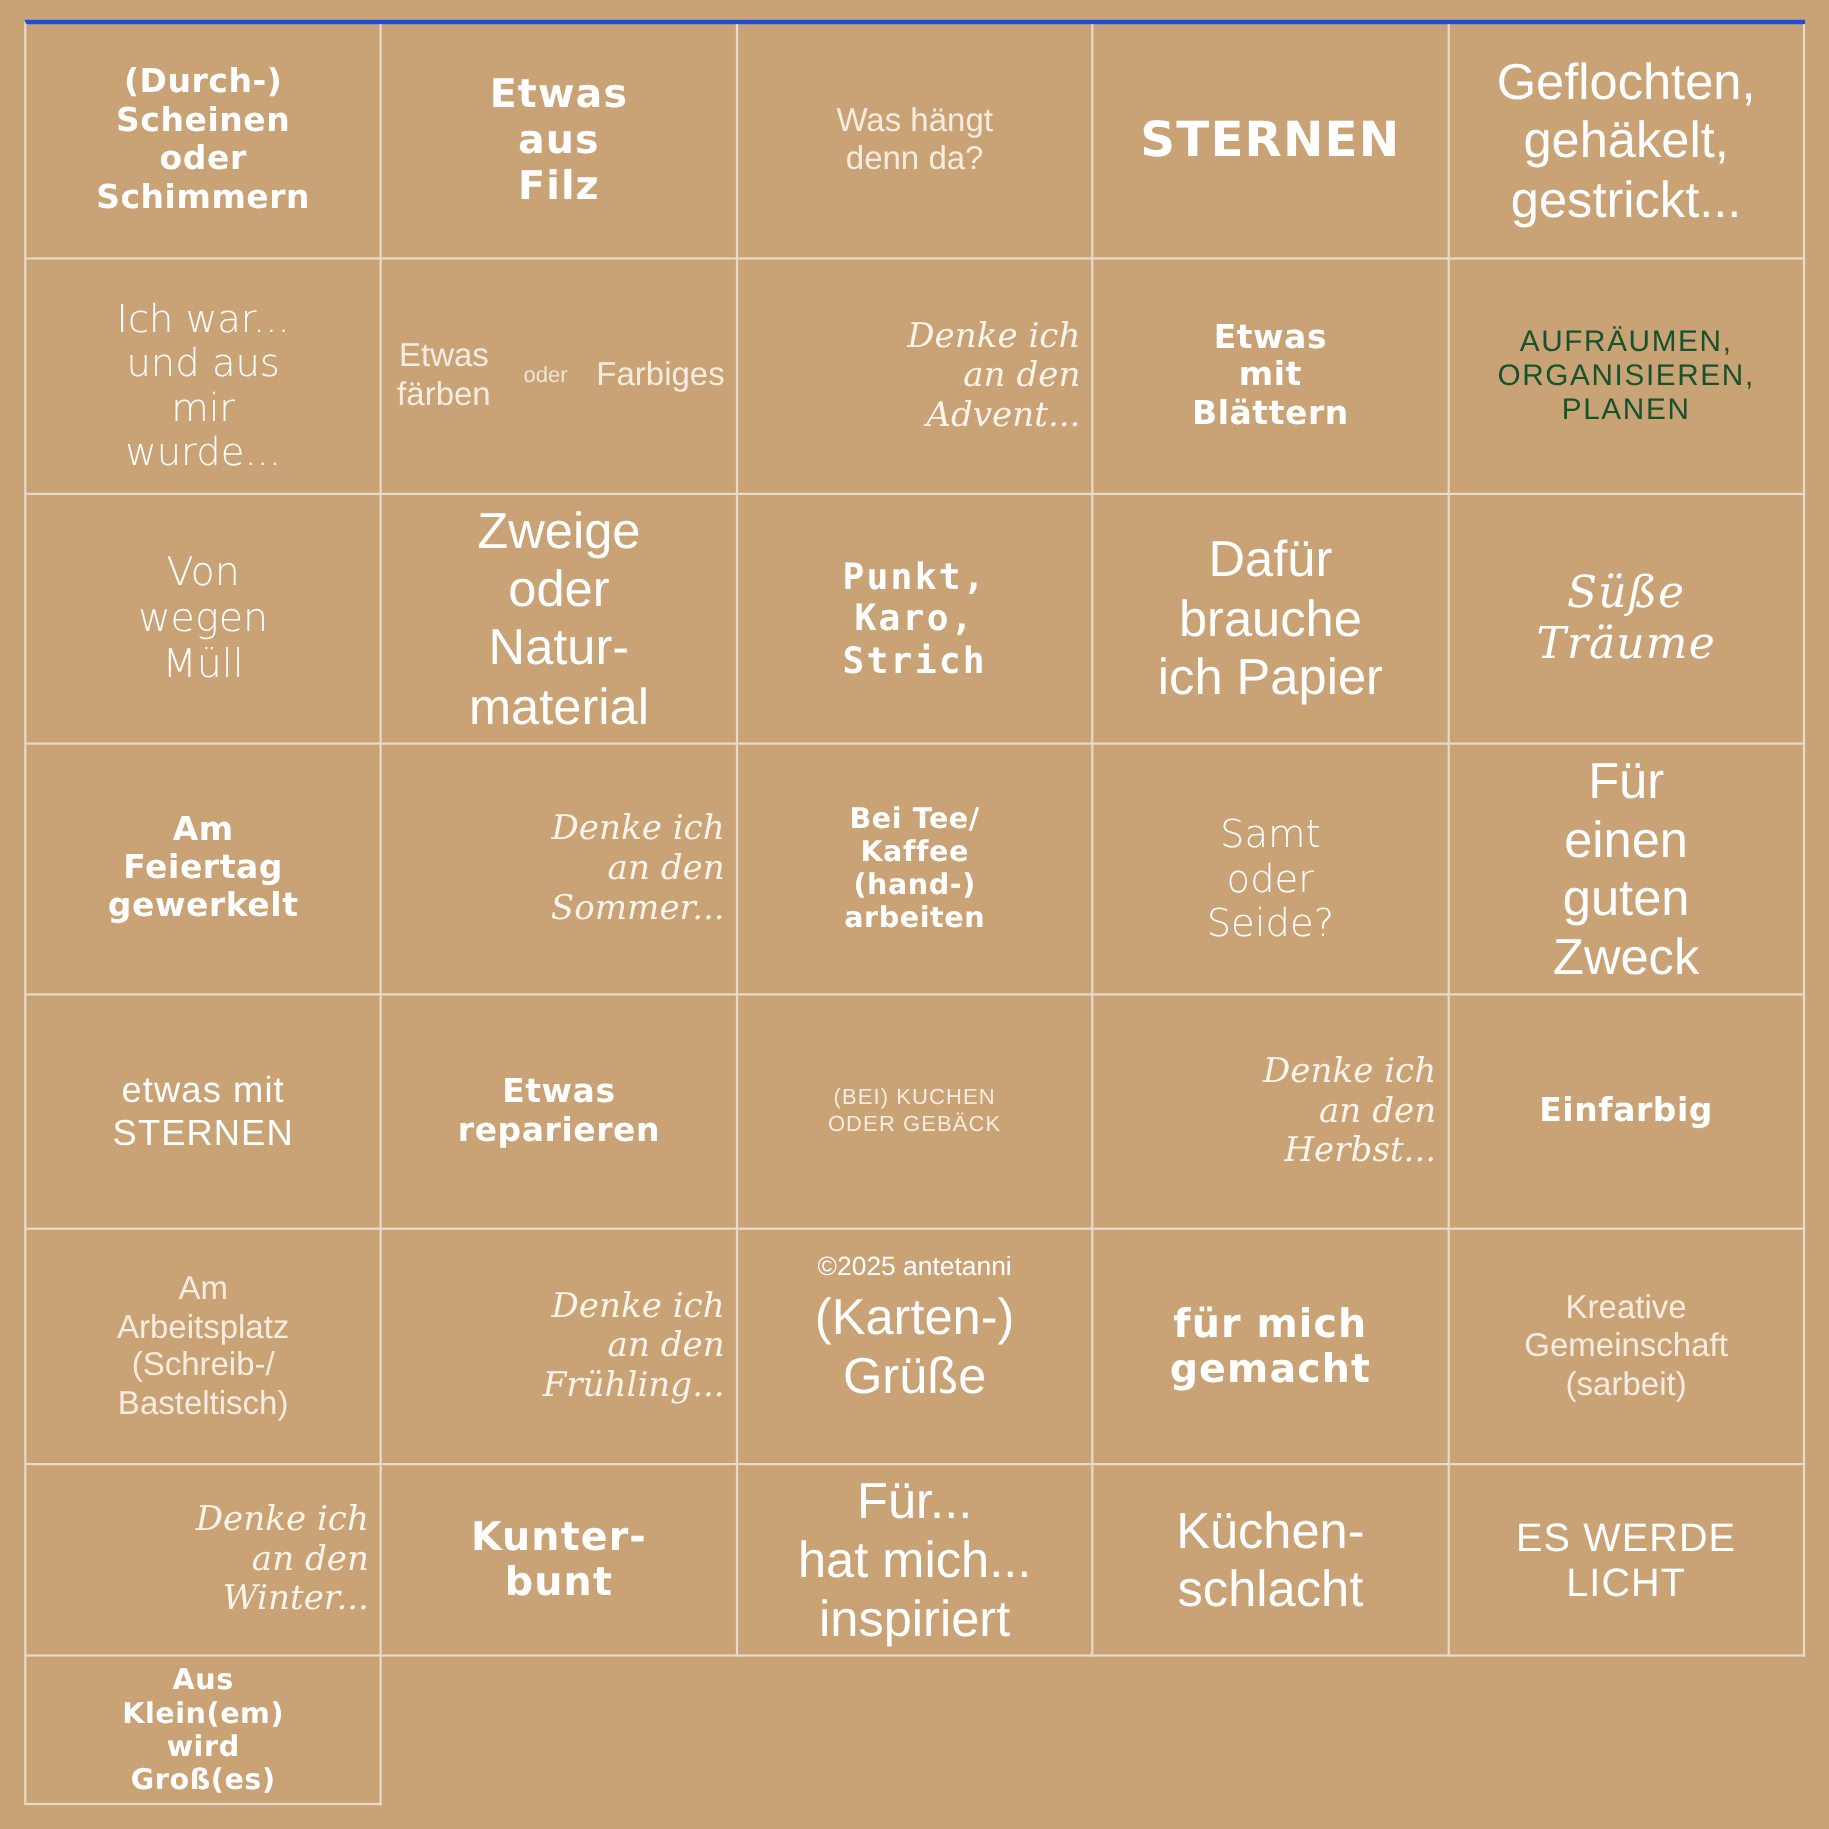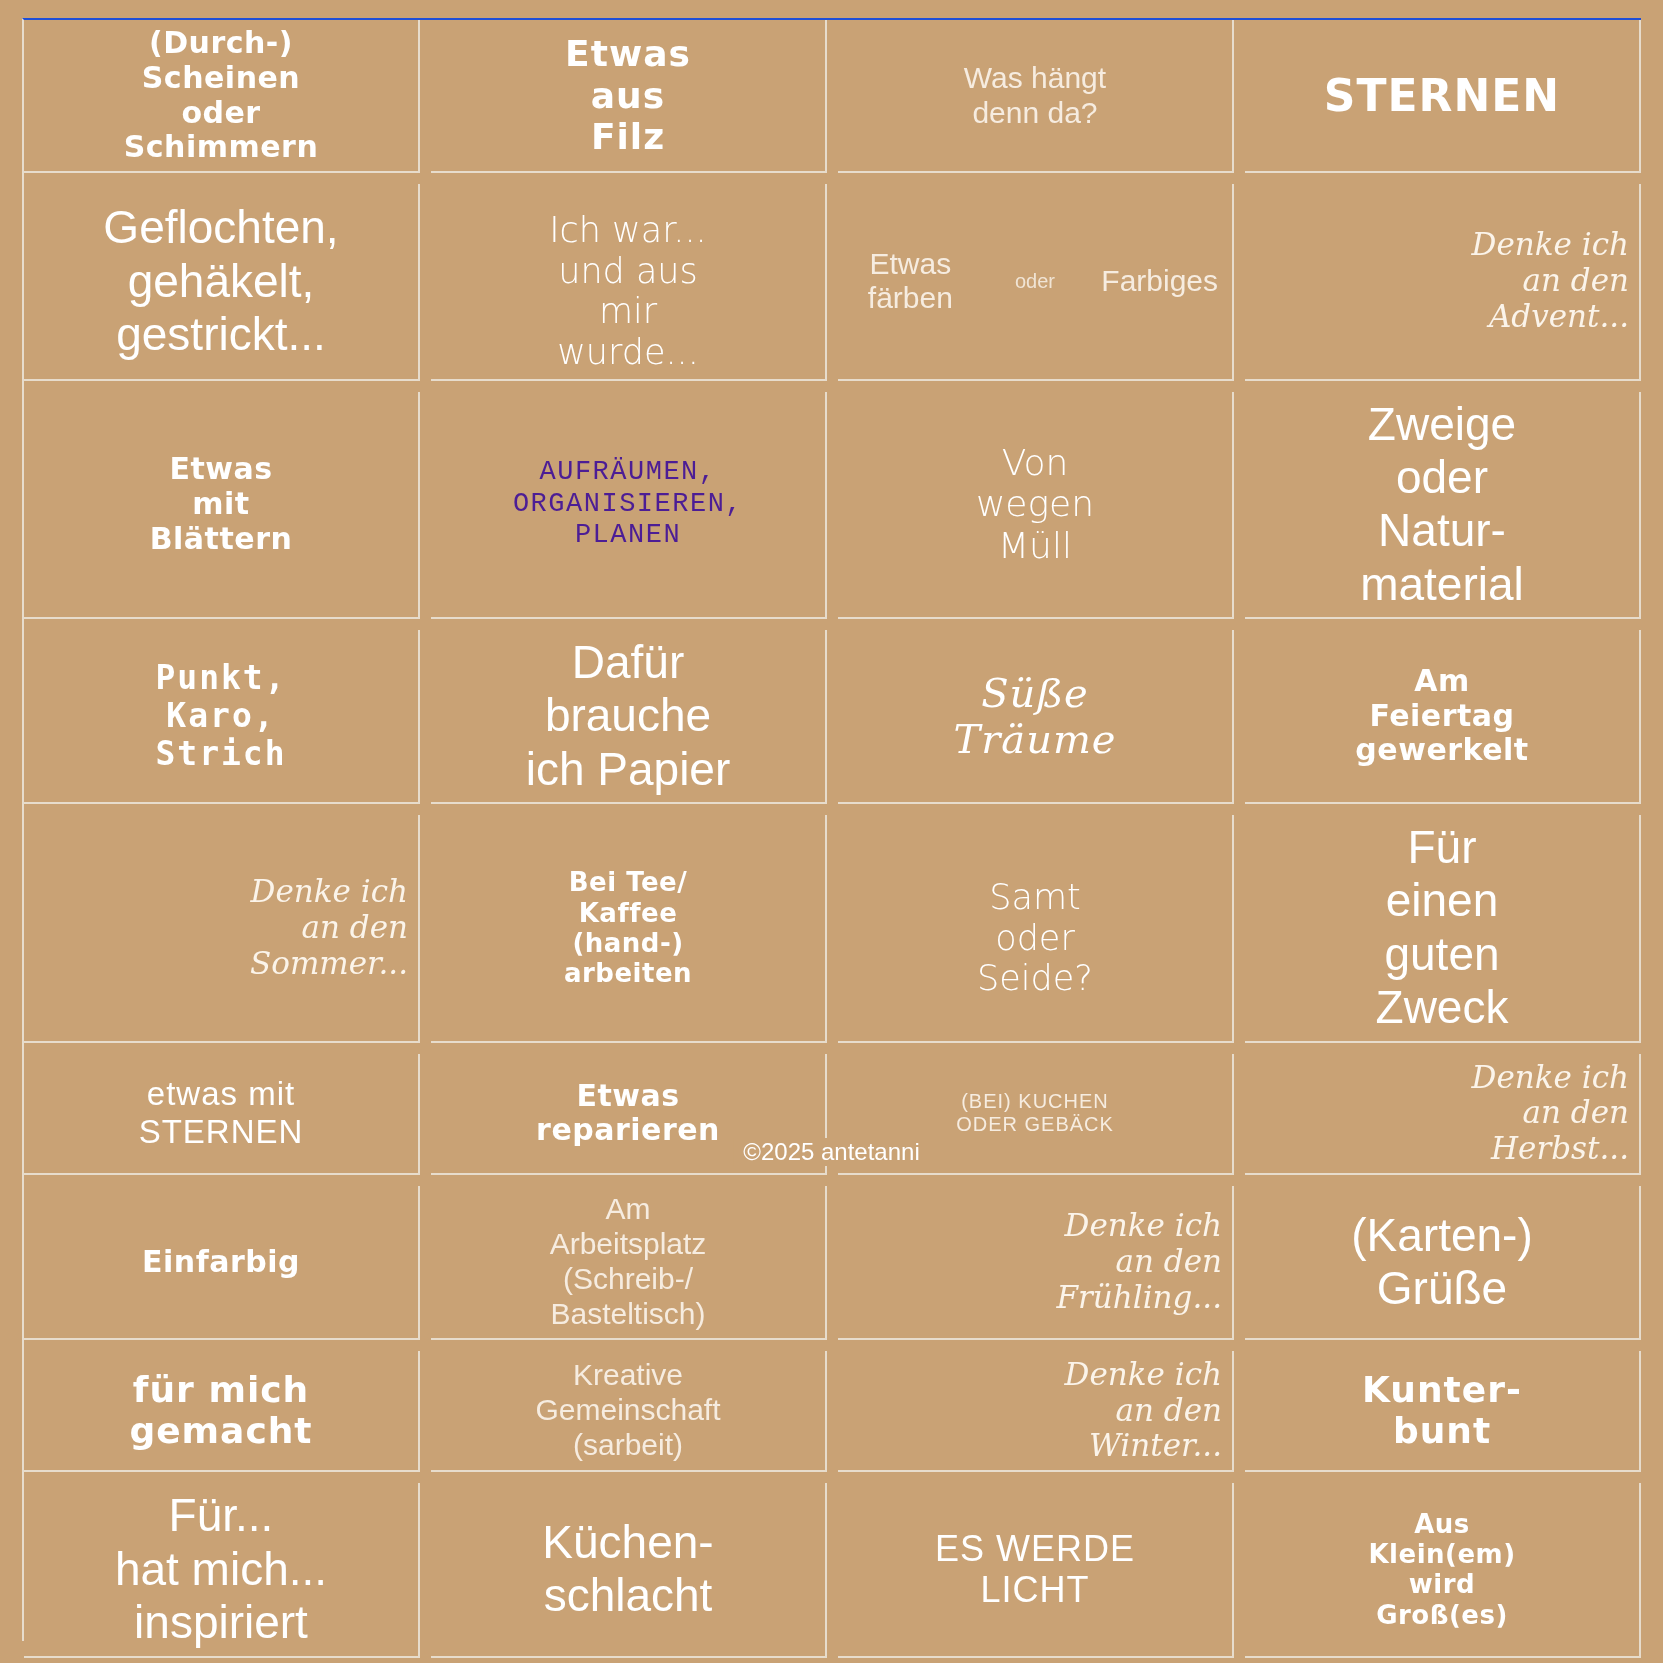--- a/index.html
+++ b/index.html
@@ -16,28 +16,27 @@
   #board {
     position: relative;
     width: 1663px;
     height: 1663px;
     box-sizing: border-box;
     padding: 18px 22px 22px 22px;
     background: #c9a275;
   }
   .grid {
     display: grid;
-    grid-template-columns: repeat(4, 1fr);
+    grid-template-columns: repeat(5, 1fr);
     grid-template-rows: repeat(6, 1fr);
     width: 100%;
     height: 100%;
     box-sizing: border-box;
-    border-top: 2px solid #1d4ed8;
+    border-top: 4px solid #1d4ed8;
     border-left: 2px solid #e7dccc;
-    gap: 11px;
   }
   .cell {
     box-sizing: border-box;
     border-right: 2px solid #e7dccc;
     border-bottom: 2px solid #e7dccc;
     display: flex;
     align-items: center;
     justify-content: center;
     text-align: center;
     padding: 6px 10px;
@@ -69,24 +68,24 @@
     color: #f6ece0;
   }
   .s-serif-italic {
     font-family: "DejaVu Serif", serif;
     font-style: italic;
     font-size: 31px;
     color: #fbf4ea;
     text-align: right;
   }
   .s-caps-thin {
-    font-family: Liberation Mono, monospace;
+    font-family: Liberation Sans, sans-serif;
     font-size: 27px;
     letter-spacing: 1.5px;
-    color: #4c1d95;
+    color: #14532d;
   }
   .s-round {
     font-family: "DejaVu Sans", sans-serif;
     font-size: 36px;
     font-weight: 300;
   }
   .s-light-lg {
     font-family: "Liberation Sans", sans-serif;
     font-size: 46px;
     font-weight: 400;

